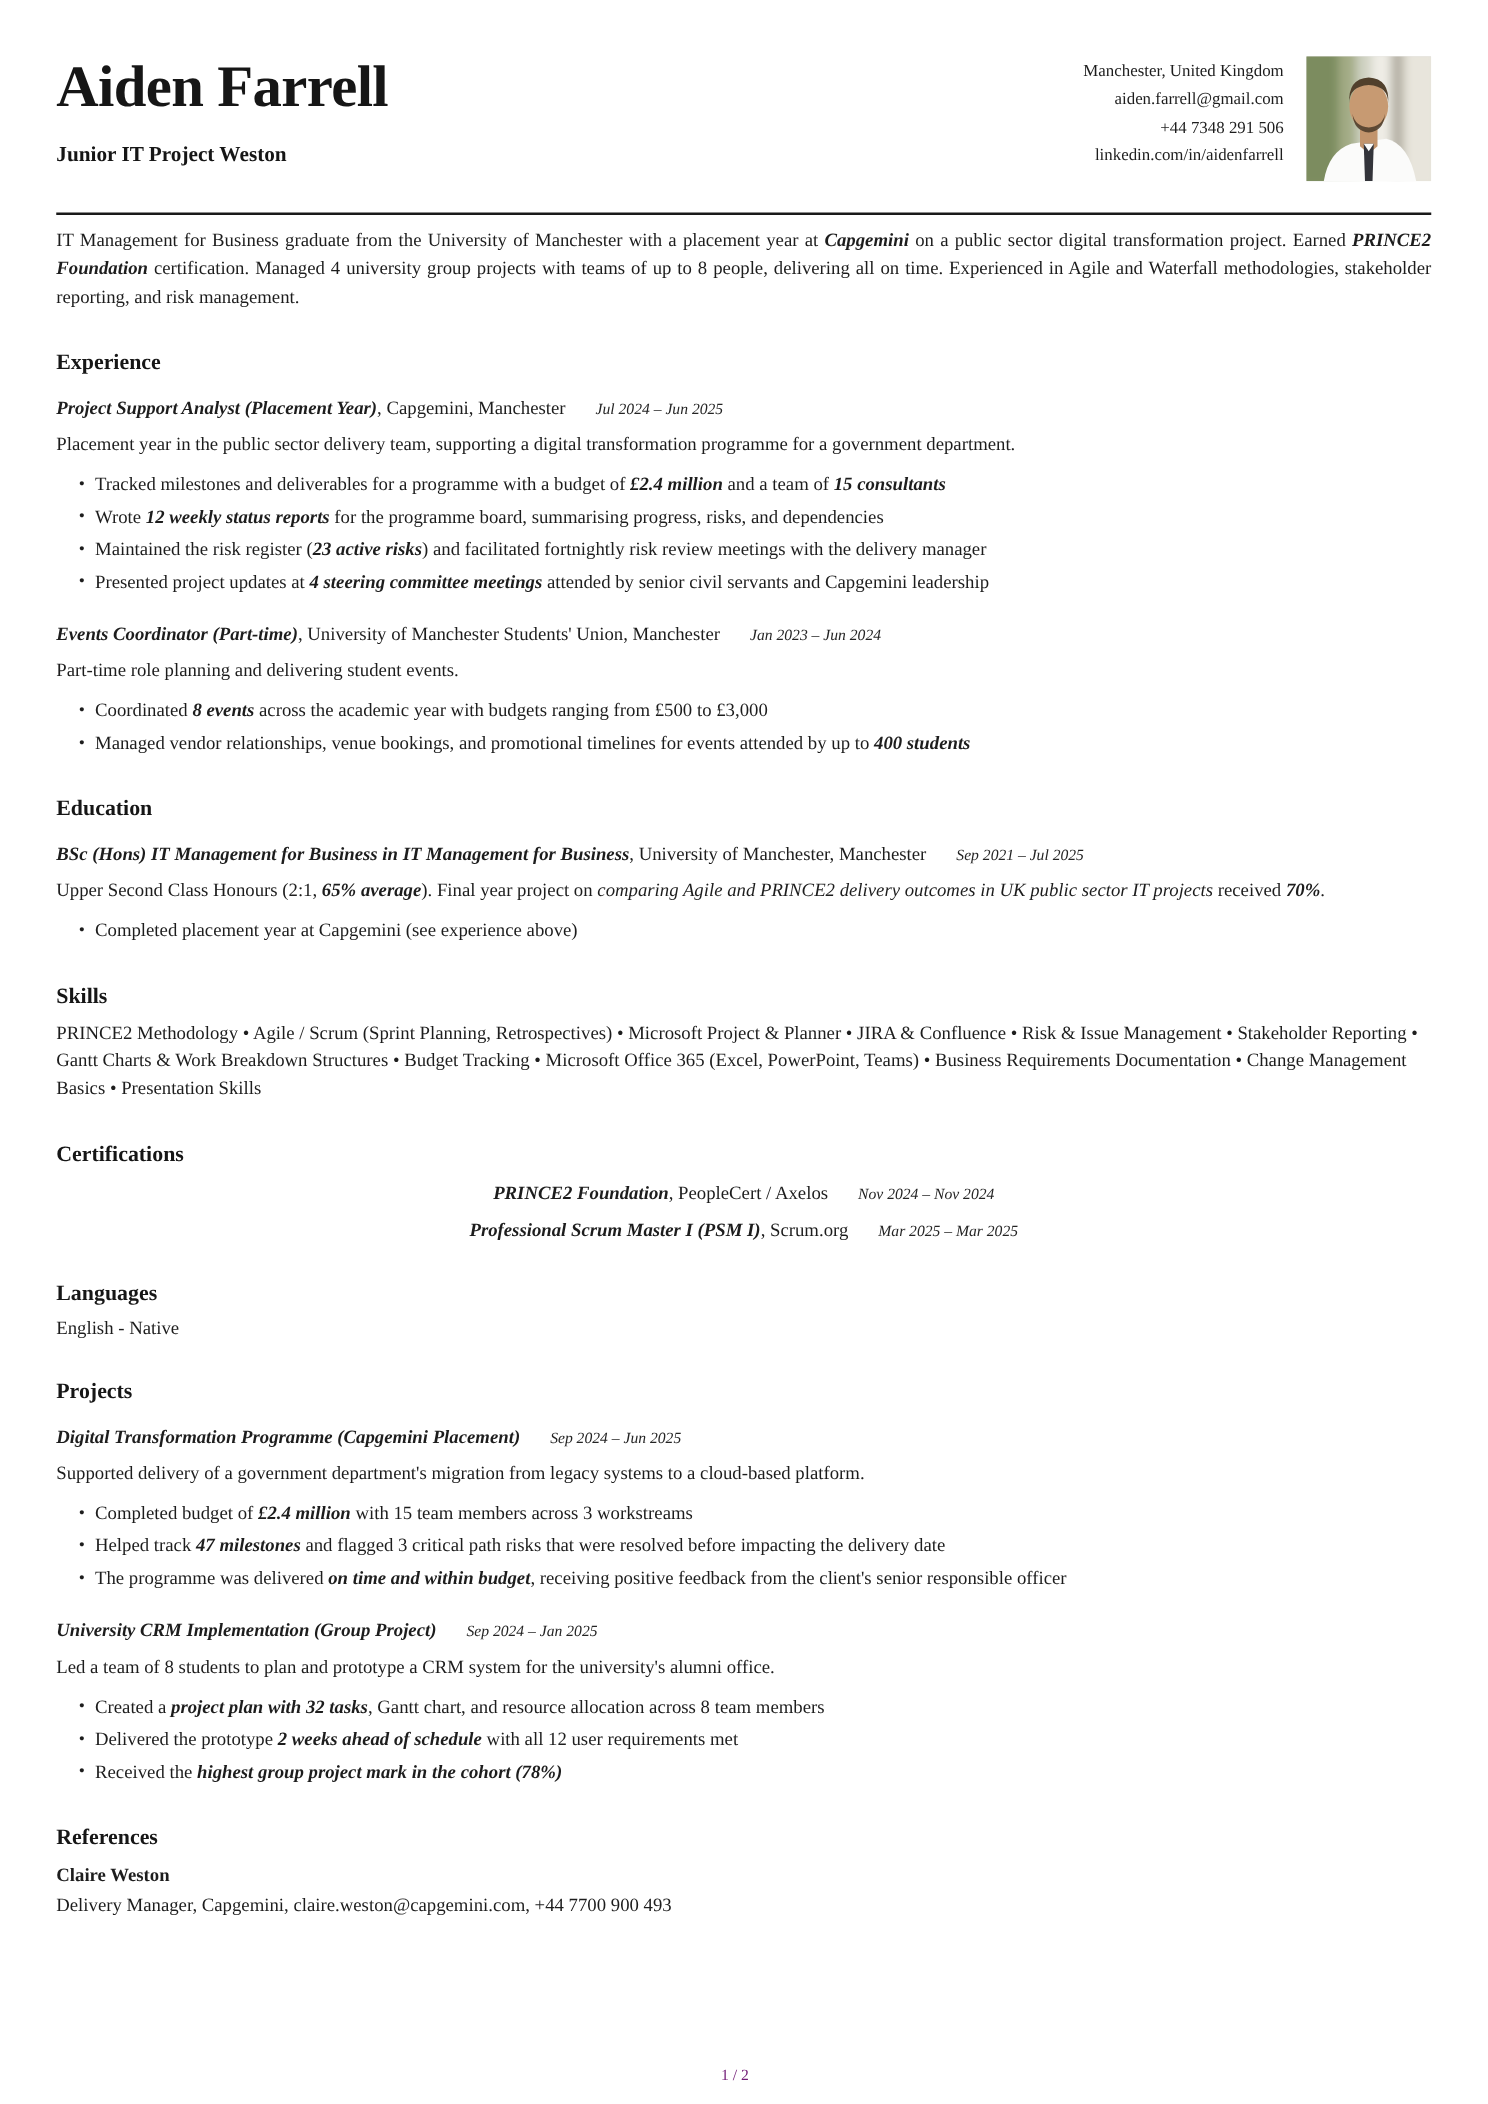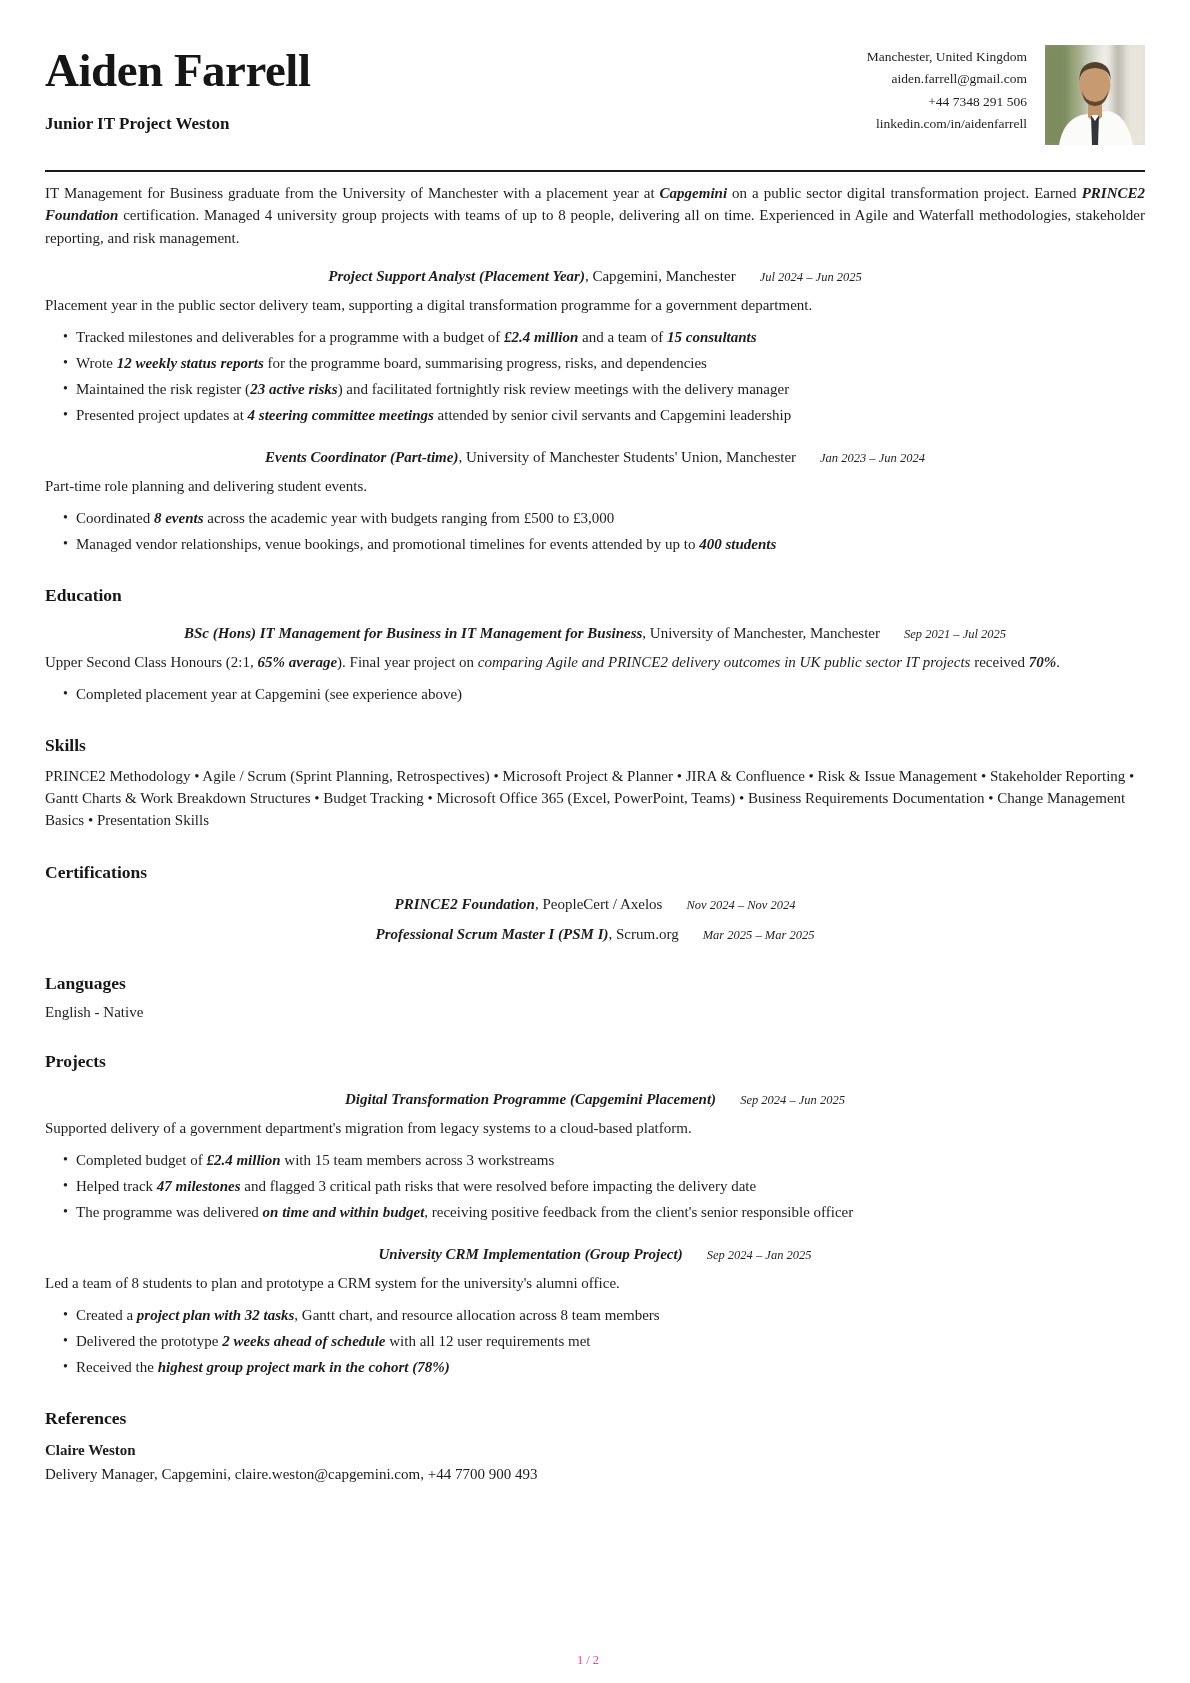--- a/index.html
+++ b/index.html
@@ -13,35 +13,35 @@
   .name{font-size:47px;font-weight:700;letter-spacing:-0.5px;line-height:1.12;margin:4px 0 0 0;color:#161616;}
   .job-title{font-size:17px;font-weight:700;margin-top:17px;color:#161616;}
   .contact{flex:0 0 auto;text-align:right;font-size:13.5px;line-height:22.4px;margin:6px 18px 0 20px;color:#1d1d1d;}
   .photo{flex:0 0 auto;width:100px;height:100px;margin-top:5px;overflow:hidden;}
   .photo svg{display:block;width:100%;height:100%;}
   .rule{border:none;border-top:2.5px solid #191919;margin:25px 0 0 0;}
   .summary{margin-top:10px;font-size:15px;line-height:22.4px;text-align:justify;}
   .section-h{font-size:17.5px;font-weight:700;margin:30px 0 0 0;color:#161616;}
   .entry{margin-top:17px;}
   .entry + .entry{margin-top:21px;}
-  .entry-head{display:flex;justify-content:center;align-items:baseline;}
+  .entry-head{display:flex;justify-content:flex-start;align-items:baseline;}
   .entry-title{font-size:15px;line-height:21px;min-width:0;}
   .dates{font-size:12.5px;font-style:italic;white-space:nowrap;margin-left:24px;color:#242424;}
   .entry-desc{margin-top:7px;font-size:15px;line-height:22px;}
   ul.bullets{margin:10px 0 0 0;padding:0 0 0 18px;list-style:none;}
   ul.bullets li{position:relative;padding-left:13px;font-size:15px;line-height:22px;margin-bottom:4px;}
   ul.bullets li::before{content:"\2022";position:absolute;left:0;top:0;font-size:14px;}
   .b{font-weight:700;font-style:italic;}
   .i{font-style:italic;}
   .skills-text{margin-top:10px;font-size:15px;line-height:21.8px;}
   .cert-row{display:flex;justify-content:center;align-items:baseline;margin-top:13px;font-size:15px;}
   .lang-item{margin-top:10px;font-size:15px;}
   .ref-name{margin-top:13px;font-size:15px;font-weight:700;}
   .ref-detail{margin-top:7px;font-size:15px;}
-  .footer{position:absolute;left:0;right:14px;bottom:15px;text-align:center;font-size:12.5px;color:#ec4899;}
+  .footer{position:absolute;left:0;right:14px;bottom:15px;text-align:center;font-size:12.5px;color:#701a75;}
 </style>
 </head>
 <body>
 
 <div class="page">
 
   <div class="header">
     <div class="header-left">
       <div class="name">Aiden Farrell</div>
       <div class="job-title">Junior IT Project Weston</div>
@@ -76,20 +76,21 @@
         <path d="M34.5 38 Q33 18 50 17 Q67 18 65.5 38 Q66 24 50 23 Q34 24 34.5 38 Z" fill="#51402c"></path>
         <path d="M37 46 Q38 60 50 61 Q62 60 63 46 Q61 56 50 57 Q39 56 37 46 Z" fill="#4a3a28" opacity="0.85"></path>
       </svg>
     </div>
   </div>
 
   <hr class="rule">
 
   <p class="summary"><span>IT Management for Business graduate from the University of Manchester with a placement year at </span><span class="b">Capgemini</span><span> on a public sector digital transformation project. Earned </span><span class="b">PRINCE2 Foundation</span><span> certification. Managed 4 university group projects with teams of up to 8 people, delivering all on time. Experienced in Agile and Waterfall methodologies, stakeholder reporting, and risk management.</span></p>
 
+  <h2 class="section-h">Experience</h2>
 
   <div class="entry">
     <div class="entry-head">
       <div class="entry-title">
         <span class="b">Project Support Analyst (Placement Year)</span><span>, Capgemini, Manchester</span>
       </div>
       <div class="dates">Jul 2024 – Jun 2025</div>
     </div>
     <div class="entry-desc">Placement year in the public sector delivery team, supporting a digital transformation programme for a government department.</div>
     <ul class="bullets">

